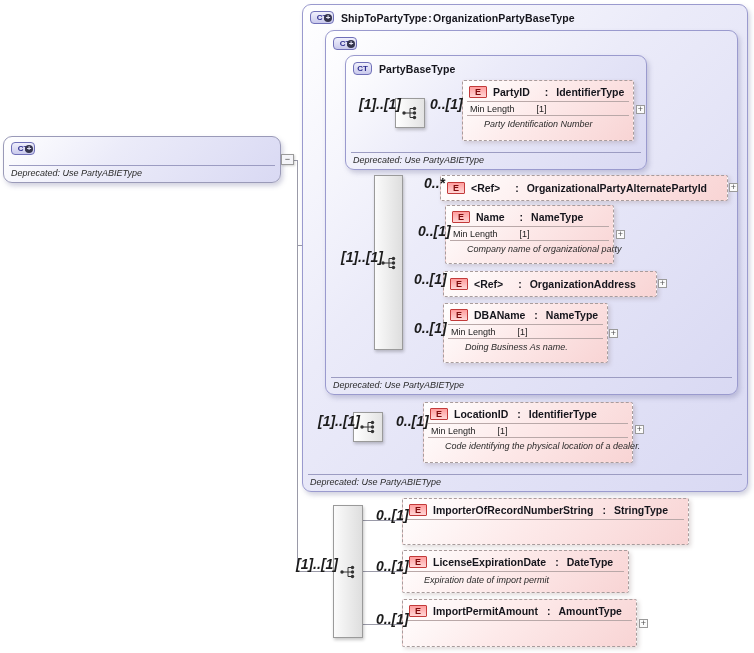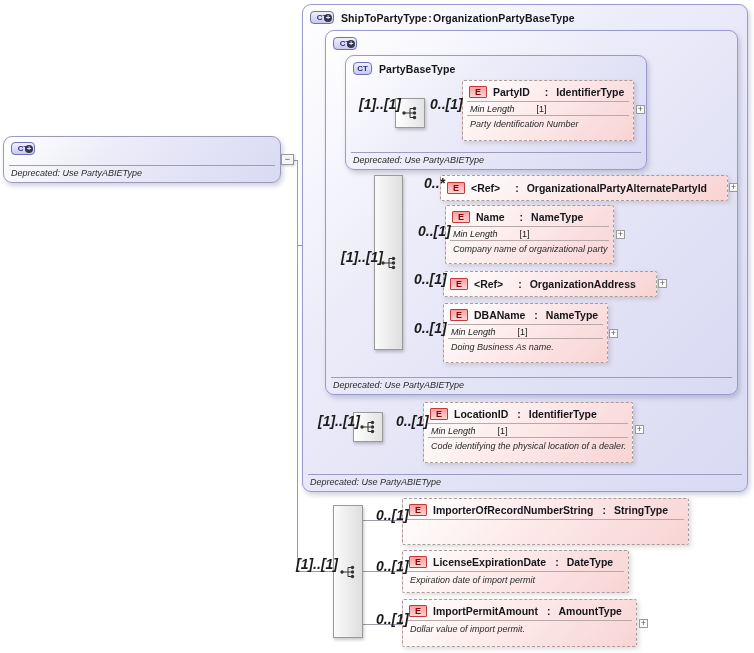--- a/index.html
+++ b/index.html
@@ -34,22 +34,22 @@
            box-shadow:2px 2px 4px rgba(120,90,90,0.22); z-index:2; }
   .e-hdr { display:flex; align-items:center; gap:6px; padding:5px 6px 3px 6px; white-space:nowrap; }
   .e-name, .e-type { font-size:10.5px; font-weight:bold; color:#15151c; }
   .e-colon { font-size:10.5px; font-weight:bold; color:#15151c; margin-left:9px; margin-right:2px; }
   .e-icon { display:inline-flex; align-items:center; justify-content:center; flex:none;
             width:18px; height:12px; border:1px solid #c23a3a; border-radius:1px;
             background:linear-gradient(180deg,#ff9d9d 0%, #ffd6d6 100%);
             font-size:9px; font-weight:bold; color:#7d0b0b; }
   .e-sep { border-top:1px solid #b9a8a8; margin:0 4px; }
   .e-facet { display:flex; gap:22px; padding:2px 7px 1px; font-size:9px; color:#222; }
-  .e-facet .fn { font-style:italic; }
-  .e-desc { padding:3px 7px 2px; font-size:9px; font-style:italic; color:#2a2a2a; white-space:nowrap; }
+  .e-facet .fn { }
+  .e-desc { padding:3px 21px 2px; font-size:9px; font-style:italic; color:#2a2a2a; white-space:nowrap; }
 
   
   .seq-box { position:absolute; width:30px; height:30px; border:1px solid #9a9a9a;
              background:linear-gradient(to right,#ffffff,#e3e3e3);
              box-shadow:1px 2px 3px rgba(0,0,0,0.22); display:flex; align-items:center; justify-content:center; z-index:2; }
   .seq-bar { position:absolute; width:29px; border:1px solid #9a9a9a;
              background:linear-gradient(to right,#fbfbfb,#dedede);
              box-shadow:1px 2px 3px rgba(0,0,0,0.22); display:flex; align-items:center; justify-content:center; z-index:2; }
 
   
@@ -283,17 +283,16 @@
   </div>
 
   <div class="e-box" style="left:402px;top:599px;width:235px;height:48px;">
     <div class="e-hdr">
       <span class="e-icon">E</span>
       <span class="e-name">ImportPermitAmount</span>
       <span class="e-colon" style="margin-left:3px;">:</span>
       <span class="e-type">AmountType</span>
     </div>
     <div class="e-sep"></div>
-    <div class="e-desc">Dollar value of import permit.</div>
   </div>
   <div class="plus-box" style="left:639px;top:619px;">+</div>
 
 </div>
 
 </body></html>

